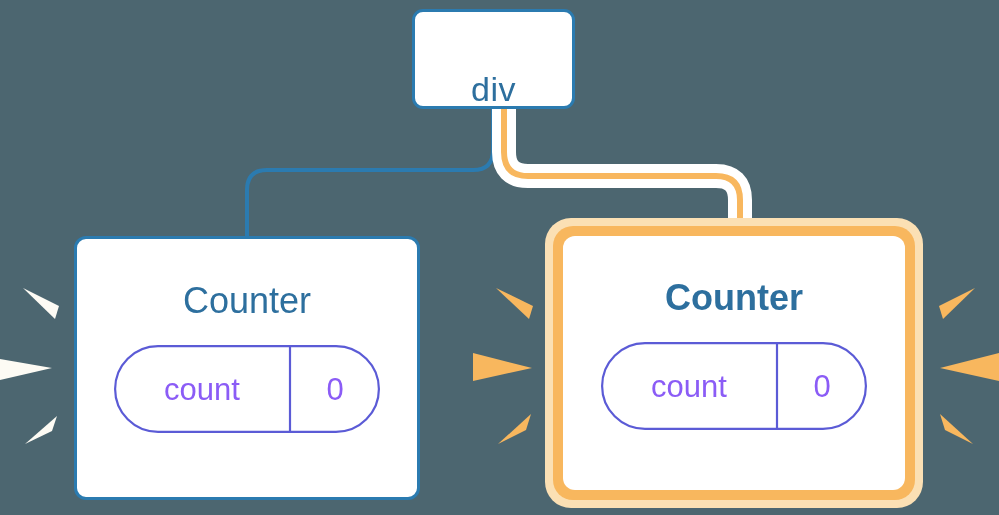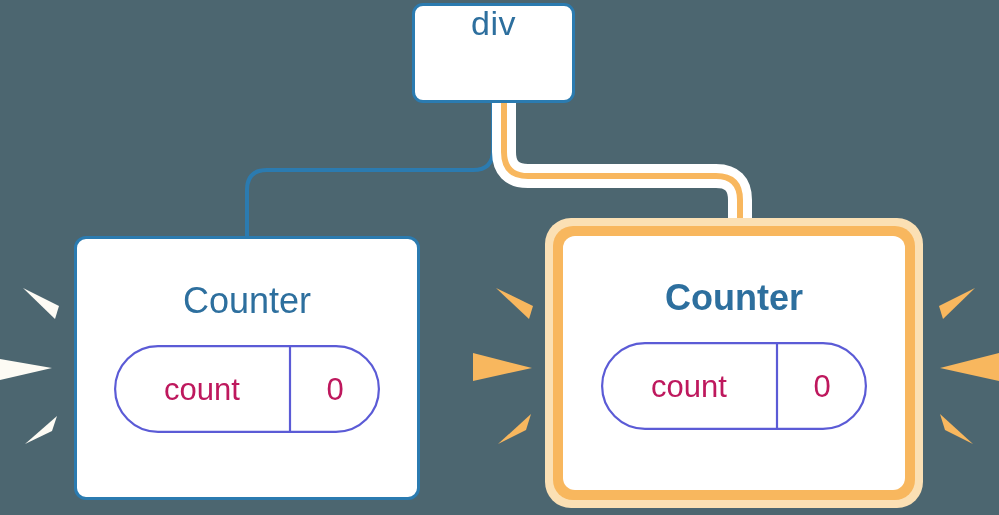--- a/index.html
+++ b/index.html
@@ -33,26 +33,26 @@
     background: #ffffff;
     box-sizing: border-box;
     display: flex;
     flex-direction: column;
     align-items: center;
   }
 
   
   #div-node {
     left: 412px;
-    top: 3px;
+    top: 9px;
     width: 163px;
     height: 100px;
     border: 3px solid #2b7bb0;
     border-radius: 11px;
-    justify-content: flex-start;
+    justify-content: flex-end;
   }
   #div-node .node-title {
     font-size: 34px;
     color: #2d6f9e;
     font-weight: 400;
     letter-spacing: 0.5px;
     line-height: 1;
   }
 
   
@@ -115,21 +115,21 @@
     margin-top: 26px;
   }
   .pill-wrap svg { display: block; }
   .pill-key, .pill-val {
     position: absolute;
     top: 0;
     height: 100%;
     display: flex;
     align-items: center;
     justify-content: center;
-    color: #be185d;
+    color: #8b5cf6;
     font-size: 31px;
     font-weight: 400;
     line-height: 1;
     white-space: nowrap;
   }
 
   .spark { position: absolute; }
 </style>
 </head>
 <body>

